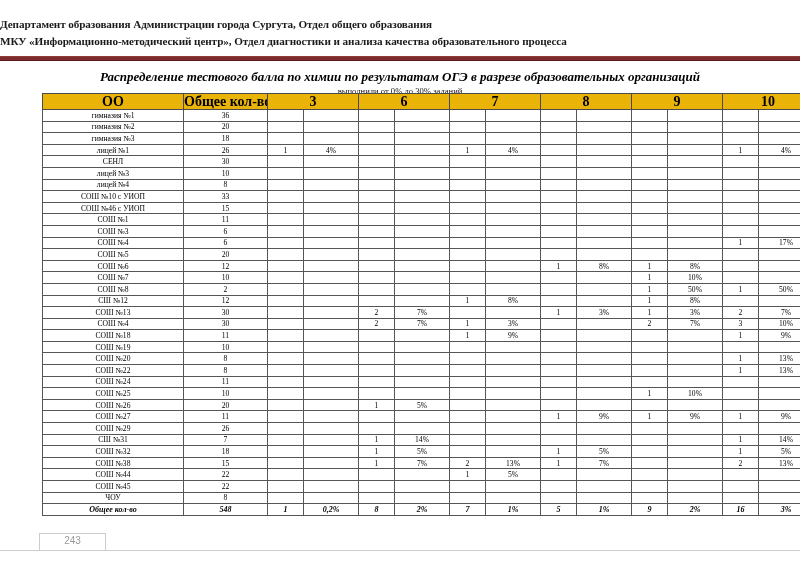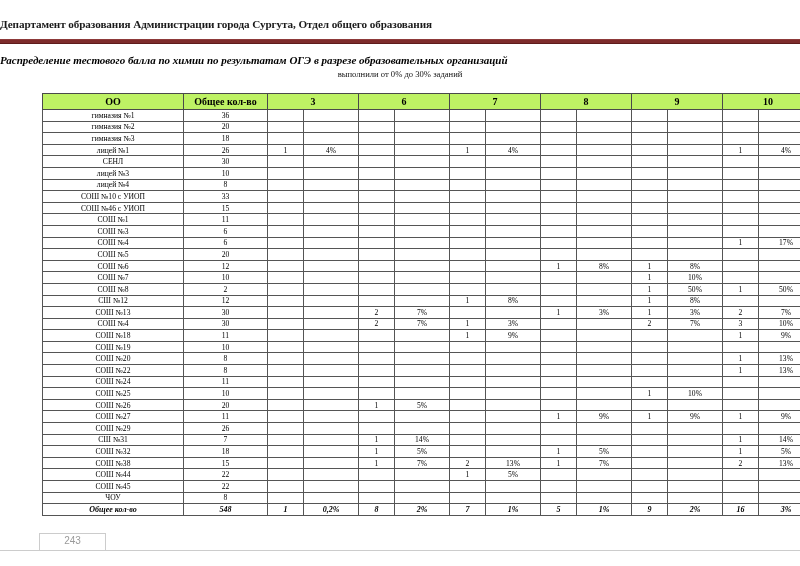--- a/index.html
+++ b/index.html
@@ -34,24 +34,24 @@
     margin-top: 6px;
     height: 3px;
     background: #7d2b2b;
     border-top: 1px solid #8d3a3a;
     border-bottom: 1px solid #5e1b1b;
     width: 100%;
   }
 
   
   .table-title {
-    text-align: left;
+    text-align: center;
     font-style: italic;
     font-weight: bold;
-    font-size: 11px;
+    font-size: 13px;
     line-height: 14px;
     margin-top: 9px;
     color: #000;
     white-space: nowrap;
   }
   .subtitle {
     text-align: center;
     font-size: 8.6px;
     line-height: 11px;
     margin-top: 2px;
@@ -78,23 +78,23 @@
     line-height: 9px;
     height: 10.6px;
     padding: 0;
     text-align: center;
     vertical-align: middle;
     overflow: hidden;
     white-space: nowrap;
     font-weight: normal;
   }
   table.grid thead th {
-    background: #bef264;
+    background: #eab308;
     font-weight: bold;
-    font-size: 10px;
+    font-size: 14px;
     height: 15px;
     border: 0.8px solid #4a4a4a;
   }
   
   col.c-name   { width: 141px; }
   col.c-total  { width: 84px; }
   col.c-cnt    { width: 36px; }
   col.c-pct    { width: 55px; }
 
   td.name-cell {
@@ -146,20 +146,21 @@
     font-family: "Liberation Sans", sans-serif;
     font-size: 10px;
     color: #9a9a9a;
   }
 </style>
 </head>
 <body>
 
 <div class="slide-header">
   <div class="hdr-line">Департамент образования Администрации города Сургута, Отдел общего образования</div>
+  <div class="hdr-line">МКУ «Информационно-методический центр», Отдел диагностики и анализа качества образовательного процесса</div>
 </div>
 <div class="header-rule"></div>
 
 <div class="table-title">Распределение тестового балла по химии  по результатам ОГЭ в разрезе образовательных организаций</div>
 <div class="subtitle">выполнили от 0% до 30% заданий</div>
 
 <div class="table-wrap">
   <table class="grid">
     <colgroup>
       <col class="c-name">

